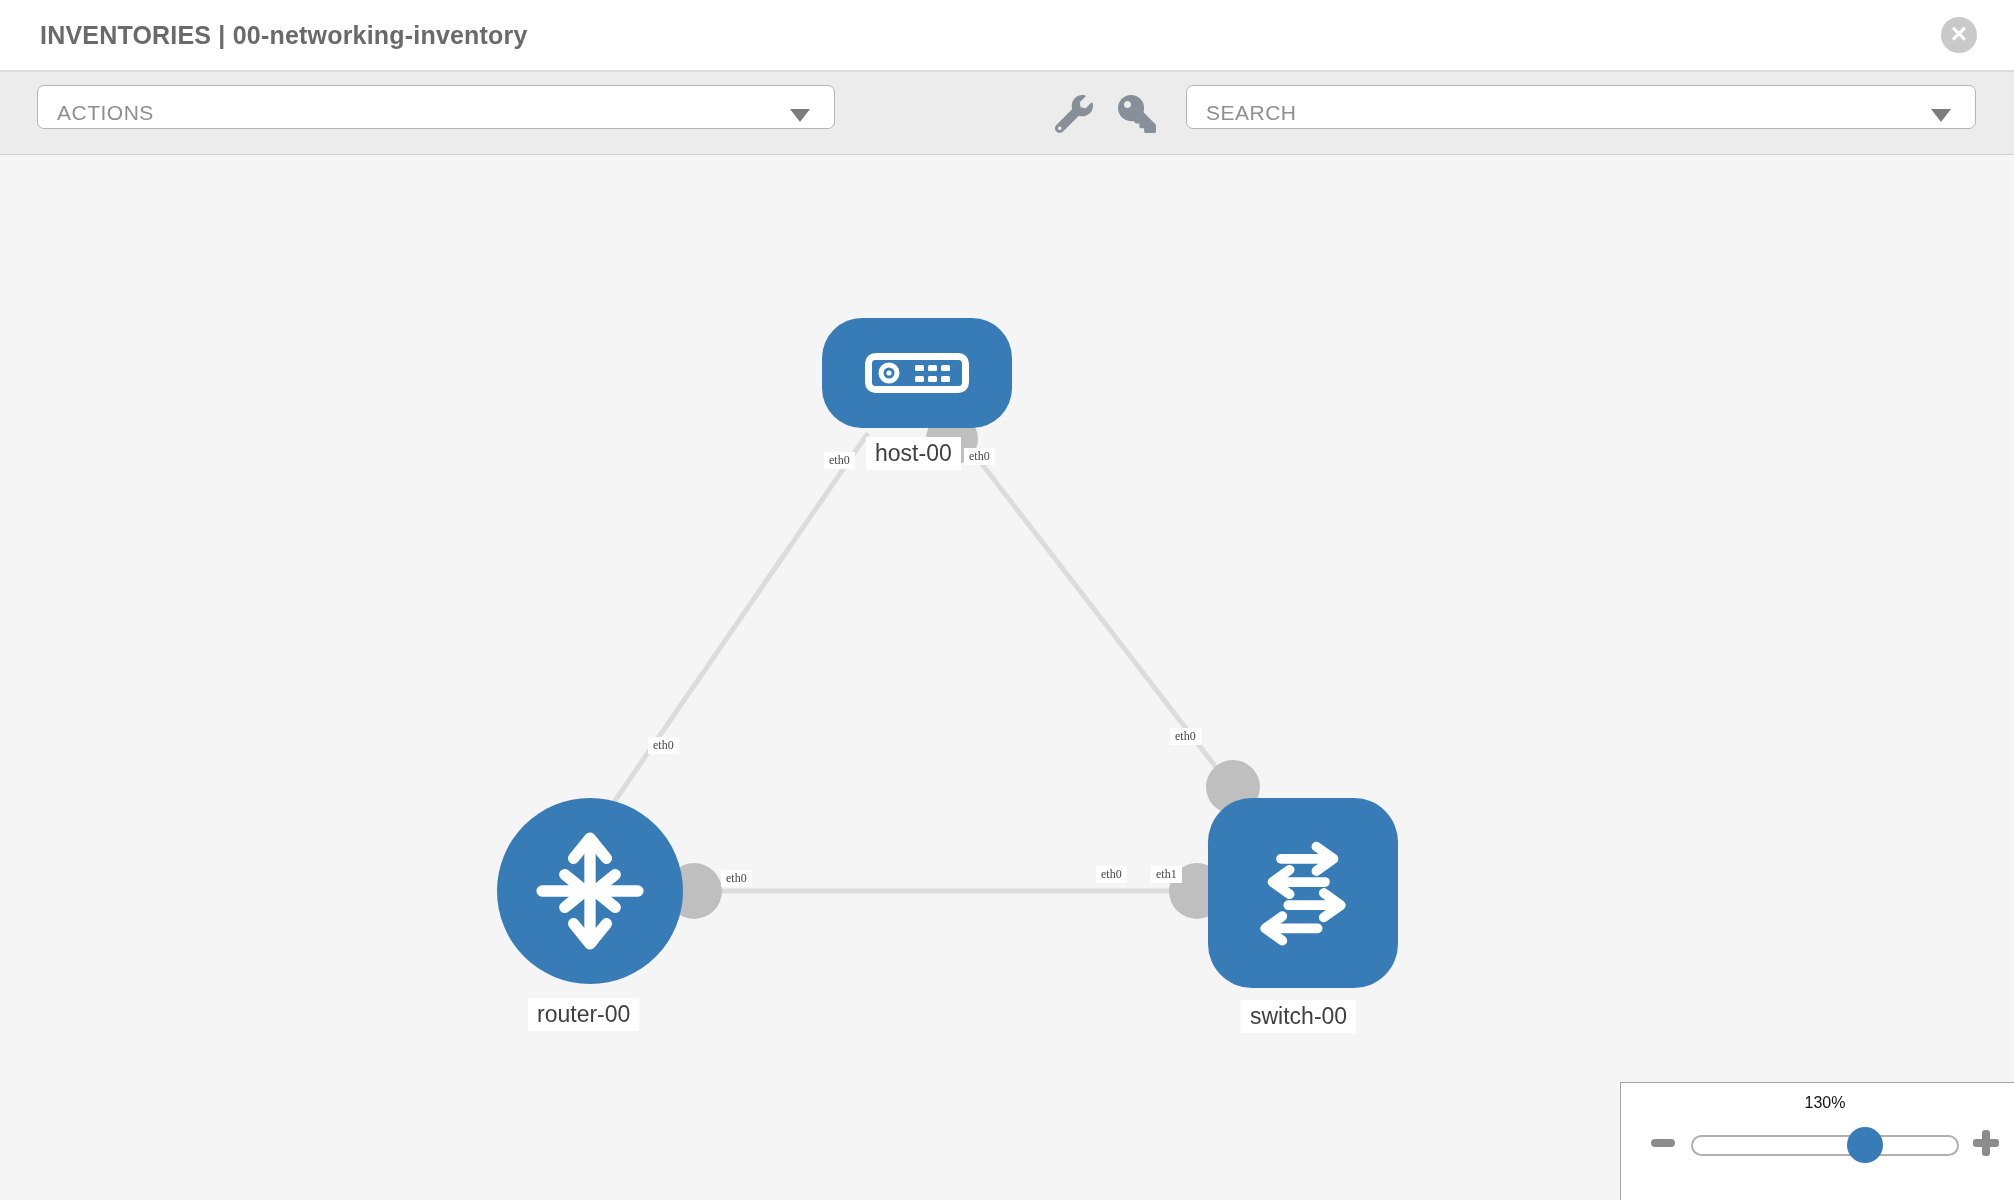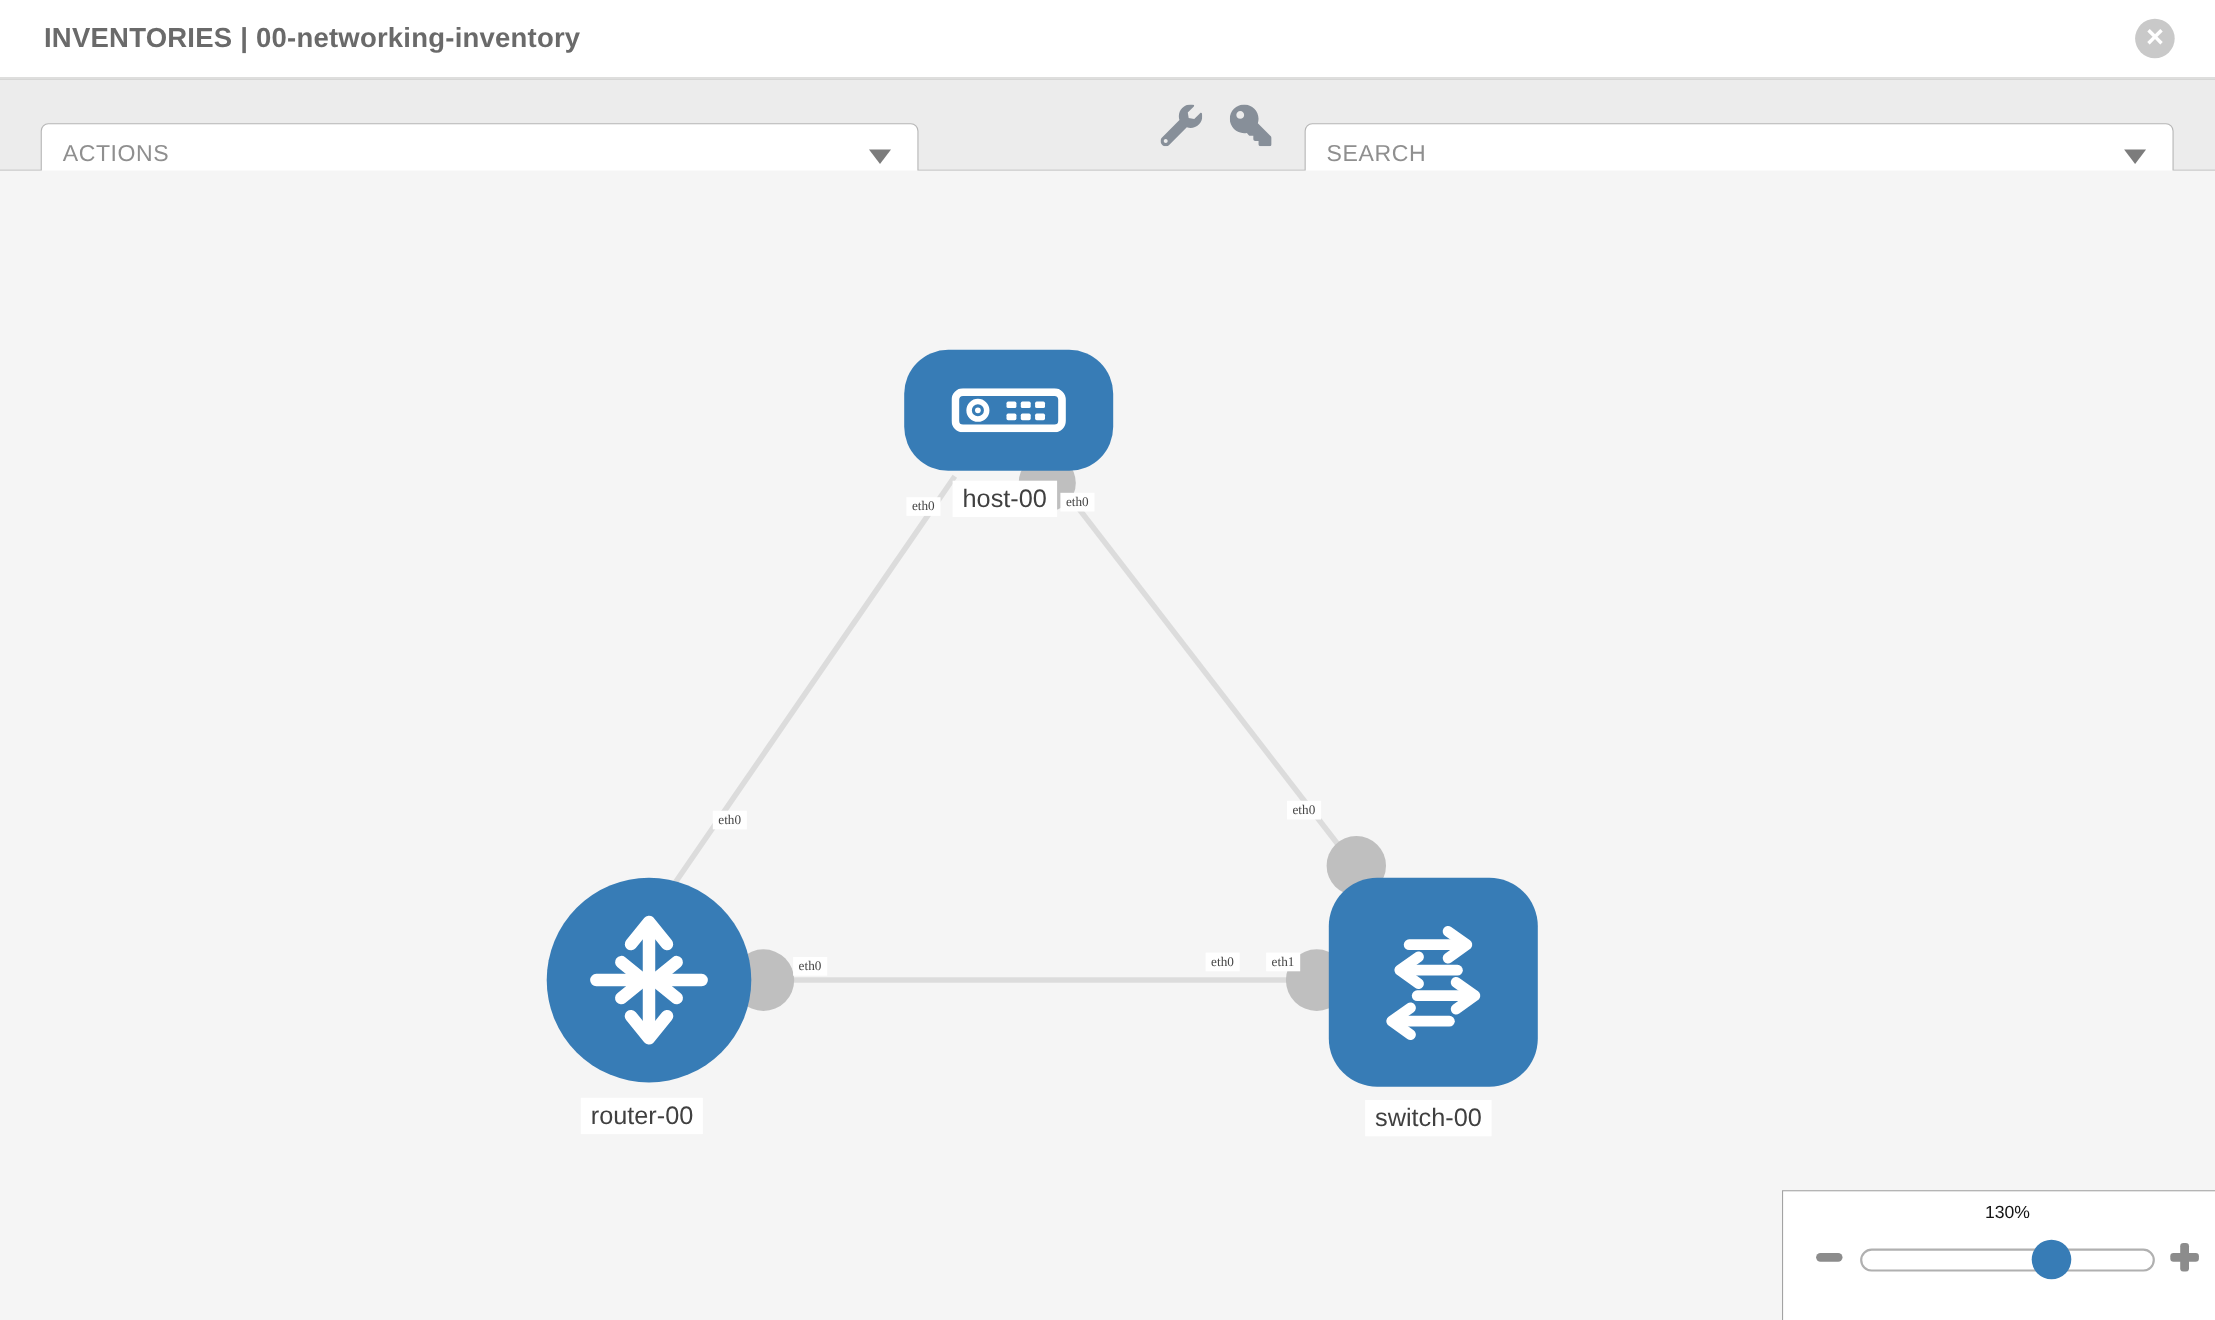--- a/index.html
+++ b/index.html
@@ -1,27 +1,27 @@
 <!DOCTYPE html>
 <html><head>
 <meta charset="utf-8">
 <style>
   * { margin:0; padding:0; box-sizing:border-box; }
   body { font-family: "Liberation Sans", sans-serif; background:#fff; }
-  .page { position:relative; width:2014px; height:1200px; overflow:hidden; background:#404040; }
+  .page { position:relative; width:2014px; height:1200px; overflow:hidden; background:#f97316; }
 
   
   .hdr { position:absolute; left:0; top:0; width:2014px; height:72px; background:#ffffff; border-bottom:2px solid #dededd; }
   .hdr-title { position:absolute; left:40px; top:0; line-height:70px; font-size:25px; font-weight:bold; color:#6a6a6a; letter-spacing:.2px; white-space:nowrap; }
   .close-btn { position:absolute; left:1941px; top:17px; width:36px; height:36px; border-radius:50%; background:#c9c9c9; cursor:pointer; text-align:center; }
   .close-btn span { color:#ffffff; font-size:28px; font-weight:bold; line-height:34px; }
 
   
   .tbar { position:absolute; left:0; top:72px; width:2014px; height:83px; background:#ececec; border-bottom:1px solid #d2d2d2; }
-  .select-box { position:absolute; top:13px; height:56px; background:#ffffff; border:1px solid #b5b5b5; border-radius:7px; cursor:pointer;margin-top:27px; }
+  .select-box { position:absolute; top:13px; height:44px; background:#ffffff; border:1px solid #b5b5b5; border-radius:7px; cursor:pointer; }
   .select-box .sel-label { position:absolute; left:19px; top:0; line-height:54px; font-size:21px; color:#8f8f8f; letter-spacing:.5px; }
   .caret { position:absolute; right:24px; top:23px; width:0; height:0; border-left:10px solid transparent; border-right:10px solid transparent; border-top:13px solid #7c7c7c; }
   .tool-ic { position:absolute; top:23px; width:38px; height:38px; cursor:pointer; }
   .tool-ic svg { width:100%; height:100%; fill:#878f99; }
 
   
   .canvas { position:absolute; left:0; top:155px; width:2014px; height:1045px; background:#f5f5f5; }
   .links-svg { position:absolute; left:0; top:0; z-index:1; }
   .node { position:absolute; z-index:2; background:#377cb6; display:flex; align-items:center; justify-content:center; cursor:pointer; }
   .node svg { display:block; }

